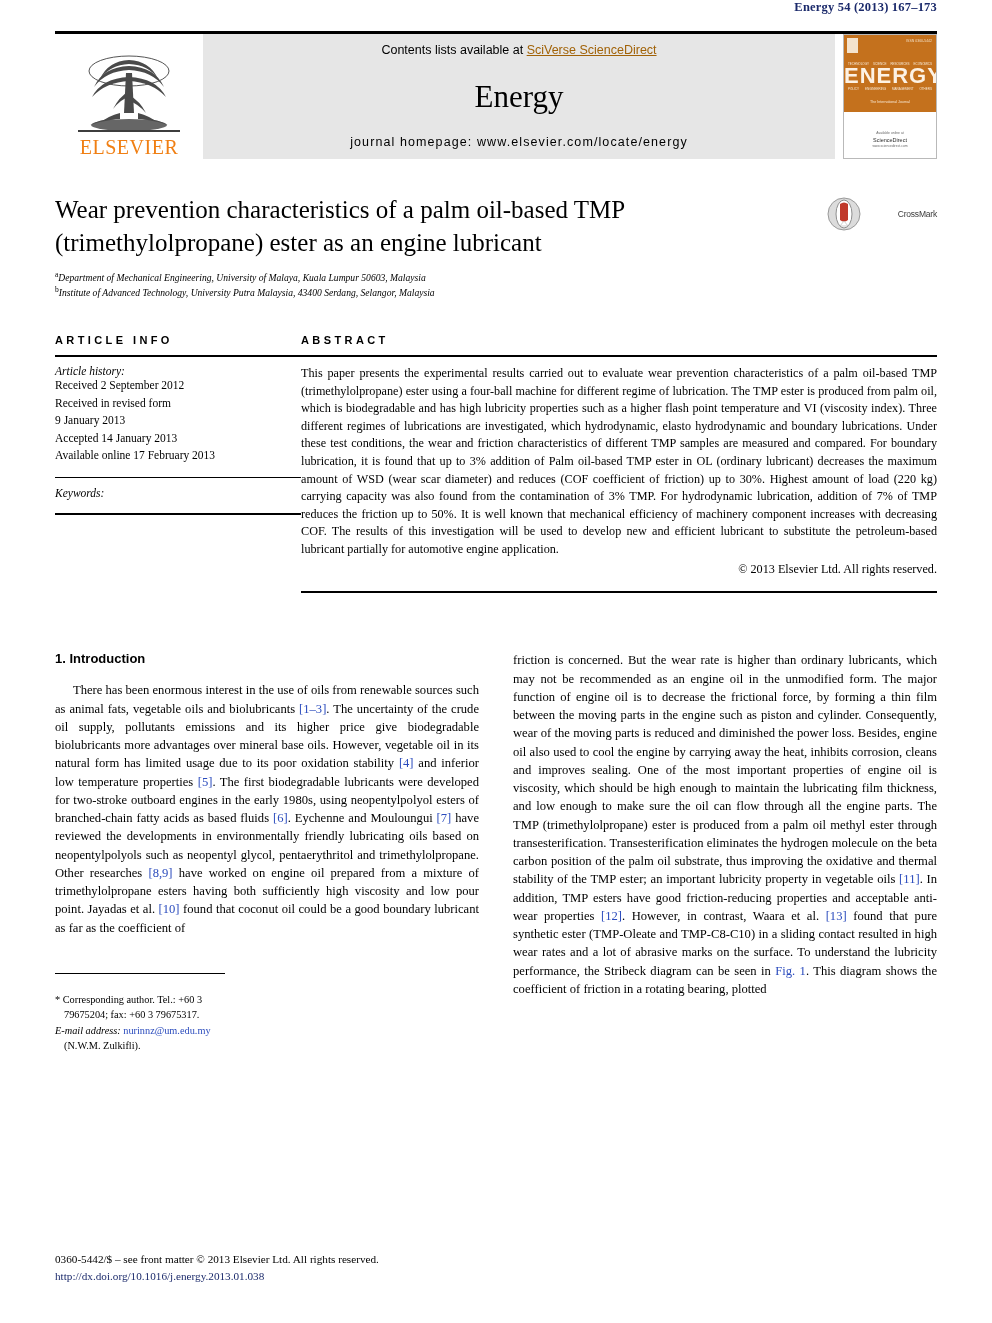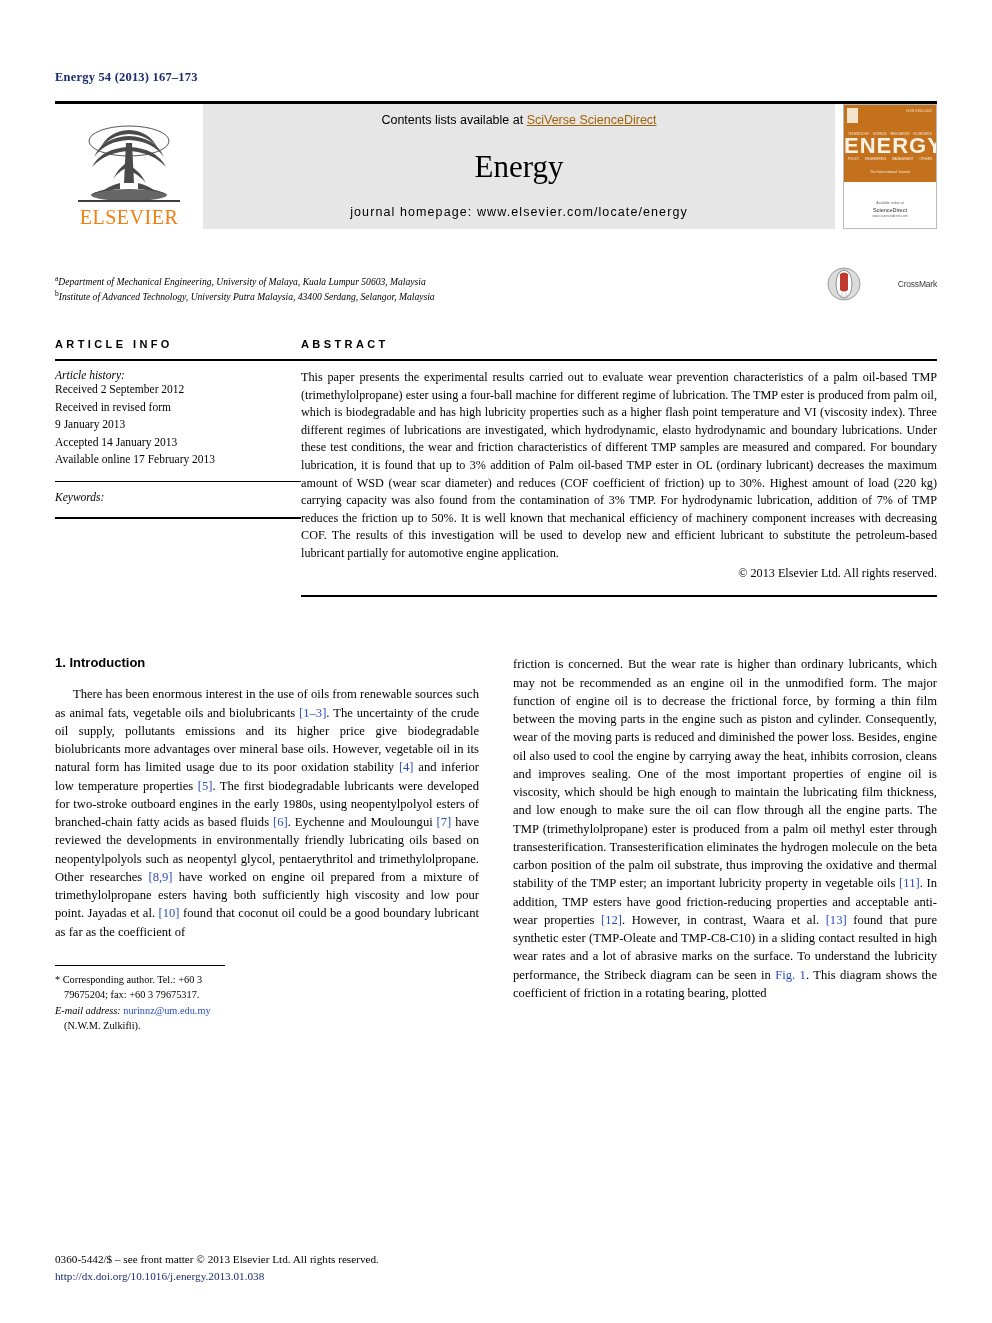--- a/index.html
+++ b/index.html
@@ -18,25 +18,24 @@
   .page {
     width: 992px;
     height: 1323px;
     position: relative;
     box-sizing: border-box;
     padding: 0 55px;
   }
 
   
   .running-head {
-    text-align: left;
+    text-align: right;
     font-size: 12.5px;
     color: #1b2a6b;
     font-weight: bold;
-    padding-top: 70px;
     letter-spacing: .2px;
   }
 
   
   .banner {
     margin-top: 16px;
     border-top: 3px solid #000;
     display: flex;
     align-items: stretch;
     height: 125px;
@@ -265,22 +264,22 @@
     line-height: 1.45;
     text-align: justify;
     margin: 0;
     text-indent: 18px;
   }
   p.body-p.noindent { text-indent: 0; }
   .ref { color: #2a4bbd; }
 
   
   .footnote {
-    margin-top: 24px;
-    padding-top: 6px;
+    margin-top: 36px;
+    padding-top: 18px;
     border-top: 1px solid #000;
     font-size: 10.3px;
     line-height: 1.5;
     width: 170px;
   }
   .footnote .fn-line { text-indent: -9px; padding-left: 9px; }
   .footnote .email { color: #2a4bbd; }
   .footnote i { font-style: italic; }
 
   
@@ -355,20 +354,21 @@
           <div>Available online at</div>
           <div class="big">ScienceDirect</div>
           <div>www.sciencedirect.com</div>
         </div>
       </div>
     </div>
   </div>
 
   <div class="title-area">
     <div class="title-texts">
+      <h1 class="article-title">Wear prevention characteristics of a palm oil-based TMP (trimethylolpropane) ester as an engine lubricant</h1>
       <div class="affiliations">
         <div><sup>a</sup><span>Department of Mechanical Engineering, University of Malaya, Kuala Lumpur 50603, Malaysia</span></div>
         <div><sup>b</sup><span>Institute of Advanced Technology, University Putra Malaysia, 43400 Serdang, Selangor, Malaysia</span></div>
       </div>
     </div>
     <div class="crossmark">
       <svg width="34" height="34" viewBox="0 0 34 34">
         <circle cx="17" cy="17" r="16" fill="#dcdcdc" stroke="#9a9a9a" stroke-width="1"></circle>
         <ellipse cx="17" cy="17" rx="8" ry="14" fill="#ffffff" stroke="#8f8f8f" stroke-width="1"></ellipse>
         <path d="M13 7 q4 -3 8 0 l0 16 q-4 3 -8 0 z" fill="#c0392b"></path>

